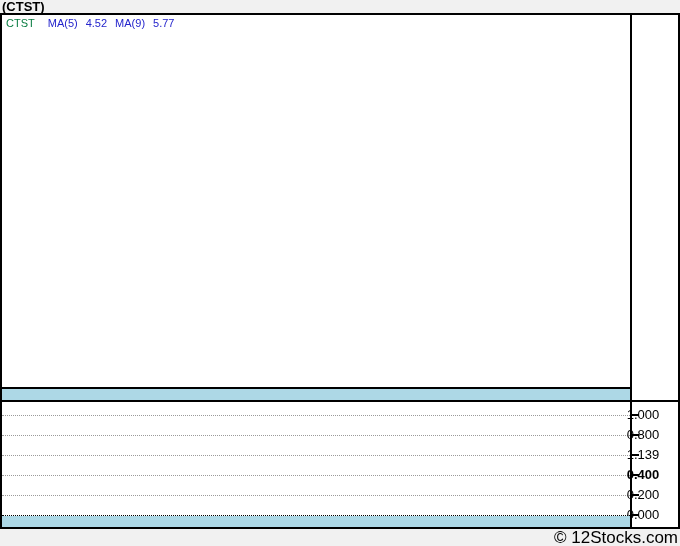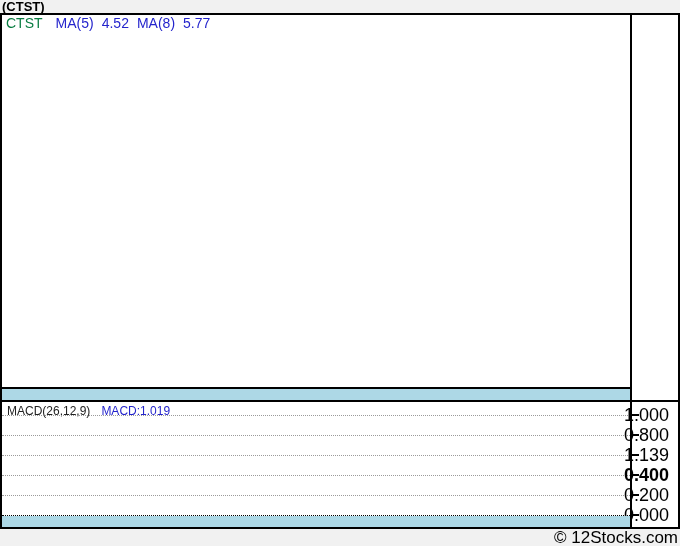--- a/index.html
+++ b/index.html
@@ -21,21 +21,21 @@
     position:absolute; left:0; top:13px; width:680px; height:516px;
     background:#fff; border:2px solid var(--ink,#000);
   }
 
   
   .v-sep { position:absolute; left:628px; top:0; width:2px; height:512px; background:var(--ink,#000); }
 
   
   .legend-main {
     position:absolute; left:4px; top:2px; display:flex; align-items:baseline;
-    font-size:14px; line-height:12px; white-space:nowrap;
+    font-size:11px; line-height:12px; white-space:nowrap;
   }
   .legend-main .sym { color:var(--symbol_green,#0a7d42); margin-right:13px; }
   .legend-main .ma  { color:var(--accent_blue,#2424cc); margin-right:8px; }
 
   
   .band-top-line    { position:absolute; left:0; top:372px; width:628px; height:2px;  background:var(--ink,#000); }
   .band-sep         { position:absolute; left:0; top:374px; width:628px; height:11px; background:var(--band_blue,#ADD8E6); }
   .band-bottom-line { position:absolute; left:0; top:385px; width:676px; height:2px;  background:var(--ink,#000); }
 
   
@@ -53,21 +53,21 @@
   .grid.g0 { top:500px; border-top:1px dotted var(--ink,#000); }
 
   
   .tick { position:absolute; left:628px; width:9px; height:2px; background:var(--ink,#000); }
   .tick.t1 { top:399px; } .tick.t2 { top:419px; } .tick.t3 { top:439px; }
   .tick.t4 { top:459px; } .tick.t5 { top:479px; } .tick.t6 { top:499px; }
 
   
   .ylab {
     position:absolute; left:622px; width:38px; height:14px;
-    font-size:18px; line-height:14px; color:var(--ink,#000); text-align:center; white-space:nowrap;
+    font-size:13px; line-height:14px; color:var(--ink,#000); text-align:center; white-space:nowrap;
   }
   .ylab.l1 { top:393px; } .ylab.l2 { top:413px; } .ylab.l3 { top:433px; }
   .ylab.l4 { top:453px;font-weight:bold; } .ylab.l5 { top:473px; } .ylab.l6 { top:493px; }
 
   
   .band-bottom { position:absolute; left:0; top:501px; width:628px; height:11px; background:var(--band_blue,#ADD8E6); }
 
   .copyright {
     position:absolute; right:2px; top:531px; height:14px;
     font-size:17px; line-height:14px; color:var(--ink,#000); text-decoration:none; white-space:nowrap;
@@ -81,32 +81,28 @@
   <div class="chart-title">(CTST)</div>
 
   <div class="chart-box">
 
     <div class="v-sep"></div>
 
     <div class="legend-main">
       <span class="sym">CTST</span>
       <span class="ma">MA(5)</span>
       <span class="ma">4.52</span>
-      <span class="ma">MA(8)</span>
+      <span class="ma">MA(9)</span>
       <span class="ma">5.77</span>
     </div>
 
     <div class="band-top-line"></div>
     <div class="band-sep"></div>
     <div class="band-bottom-line"></div>
 
-    <div class="legend-macd">
-      <span class="lbl">MACD(26,12,9)</span>
-      <span class="val">MACD:1.019</span>
-    </div>
 
     <div class="grid g1"></div>
     <div class="grid g2"></div>
     <div class="grid g3"></div>
     <div class="grid g4"></div>
     <div class="grid g5"></div>
     <div class="grid g0"></div>
 
     <div class="tick t1"></div>
     <div class="tick t2"></div>

